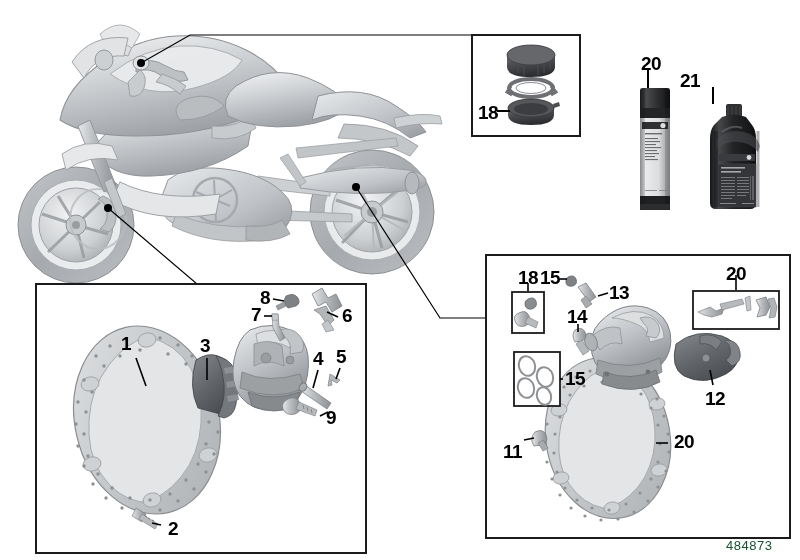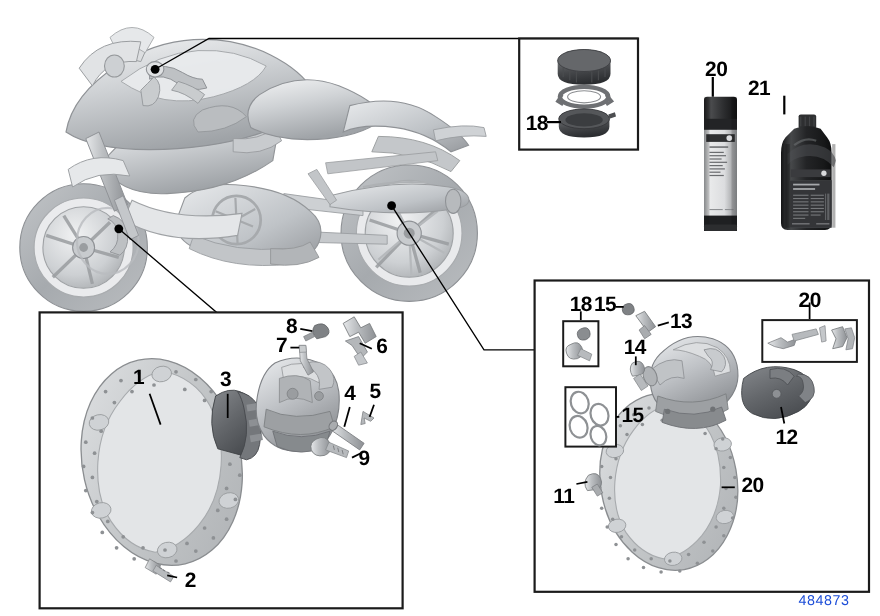--- a/index.html
+++ b/index.html
@@ -2,21 +2,21 @@
 <html><head>
 <meta charset="utf-8">
 <style>
   html,body{margin:0;padding:0;background:#fff;}
   body{width:800px;height:560px;position:relative;overflow:hidden;
        font-family:"Liberation Sans",sans-serif;}
   #stage{position:absolute;inset:0;width:800px;height:560px;}
   svg.layer{position:absolute;left:0;top:0;width:800px;height:560px;}
   .callout{position:absolute;font-weight:bold;font-size:19px;color:#000;
            line-height:1;letter-spacing:-.5px;user-select:none;}
-  .dgnum{position:absolute;font-size:13px;color:#1d4ed8;letter-spacing:.5px;text-align:center;}
+  .dgnum{position:absolute;font-size:13px;color:#14532d;letter-spacing:.5px;text-align:center;}
 </style>
 </head>
 <body>
 
 <div id="stage">
 
   <svg class="layer" viewBox="0 0 800 560">
     <defs>
       <linearGradient id="gBody" x1="0" y1="0" x2="0.4" y2="1">
         <stop offset="0" stop-color="#f2f3f4"></stop>

